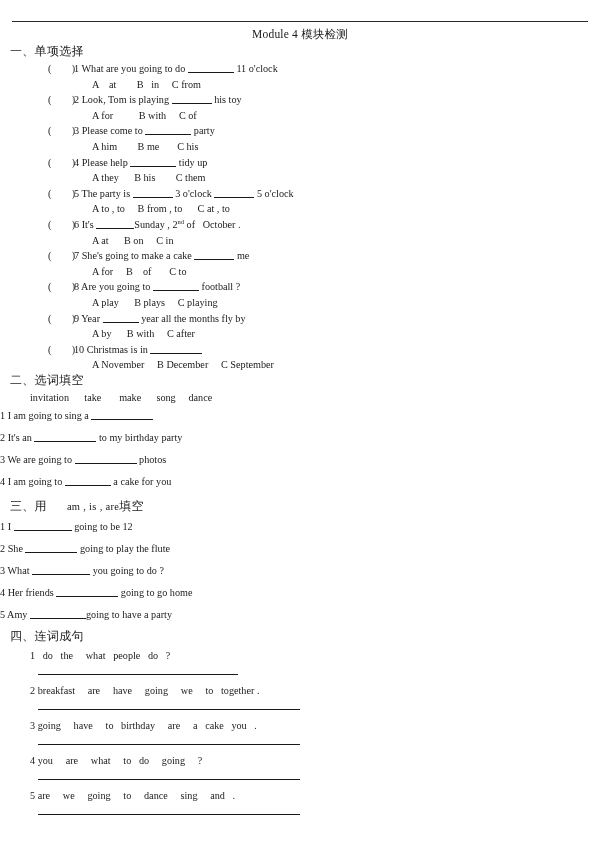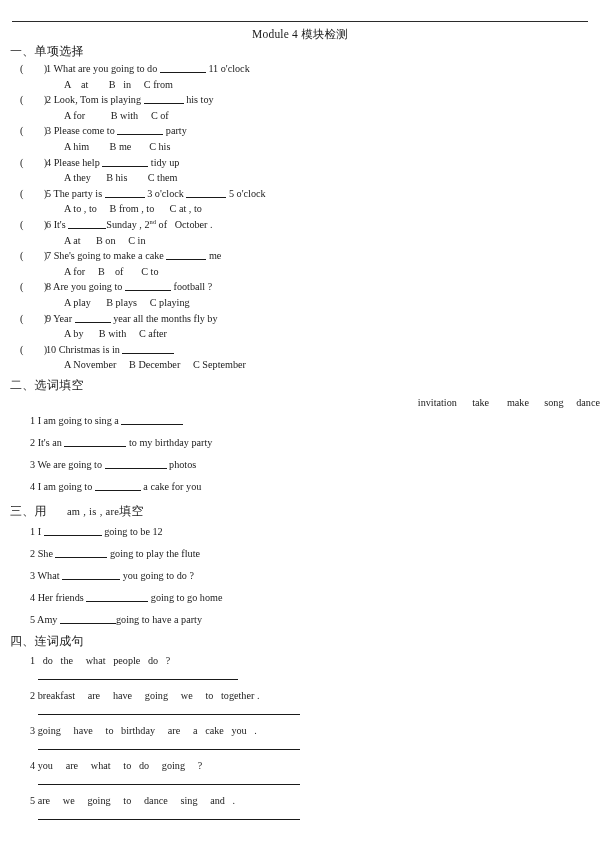--- a/index.html
+++ b/index.html
@@ -54,21 +54,21 @@
   .section-head .cn {
     font-family: "DejaVu Sans", "Liberation Sans", sans-serif;
     font-size: 12px;
   }
   .section-head .en {
     font-family: "Liberation Serif", serif;
     font-size: 10.5px;
     padding-left: 20px;
   }
   .q-block {
-    margin-left: 20px;
+    margin-left: 48px;
   }
   .q-line {
     font-size: 10.2px;
     line-height: 15.6px;
     white-space: pre;
   }
   .q-line .paren {
     display: inline-block;
     width: 26px;
   }
@@ -87,29 +87,27 @@
   sup {
     font-size: 6.5px;
     vertical-align: super;
     line-height: 0;
   }
   .wordbank {
     font-size: 10.2px;
     line-height: 15.6px;
     margin-left: 30px;
     white-space: pre;
-    text-align: right;
   }
   .fill-line {
     font-size: 10.2px;
     line-height: 22px;
-    margin-left: 30px;
-    white-space: pre;
-  }
-  .sec2 { margin-top: 5px; }
+    white-space: pre;
+  }
+  .sec2 { }
   .sec3 { margin-top: 6px; }
   .sec4 { margin-top: 3px; }
   .rearrange-item {
     margin-left: 30px;
     margin-bottom: 2px;
   }
   .rearrange-words {
     font-size: 10.2px;
     line-height: 20px;
     white-space: pre;

